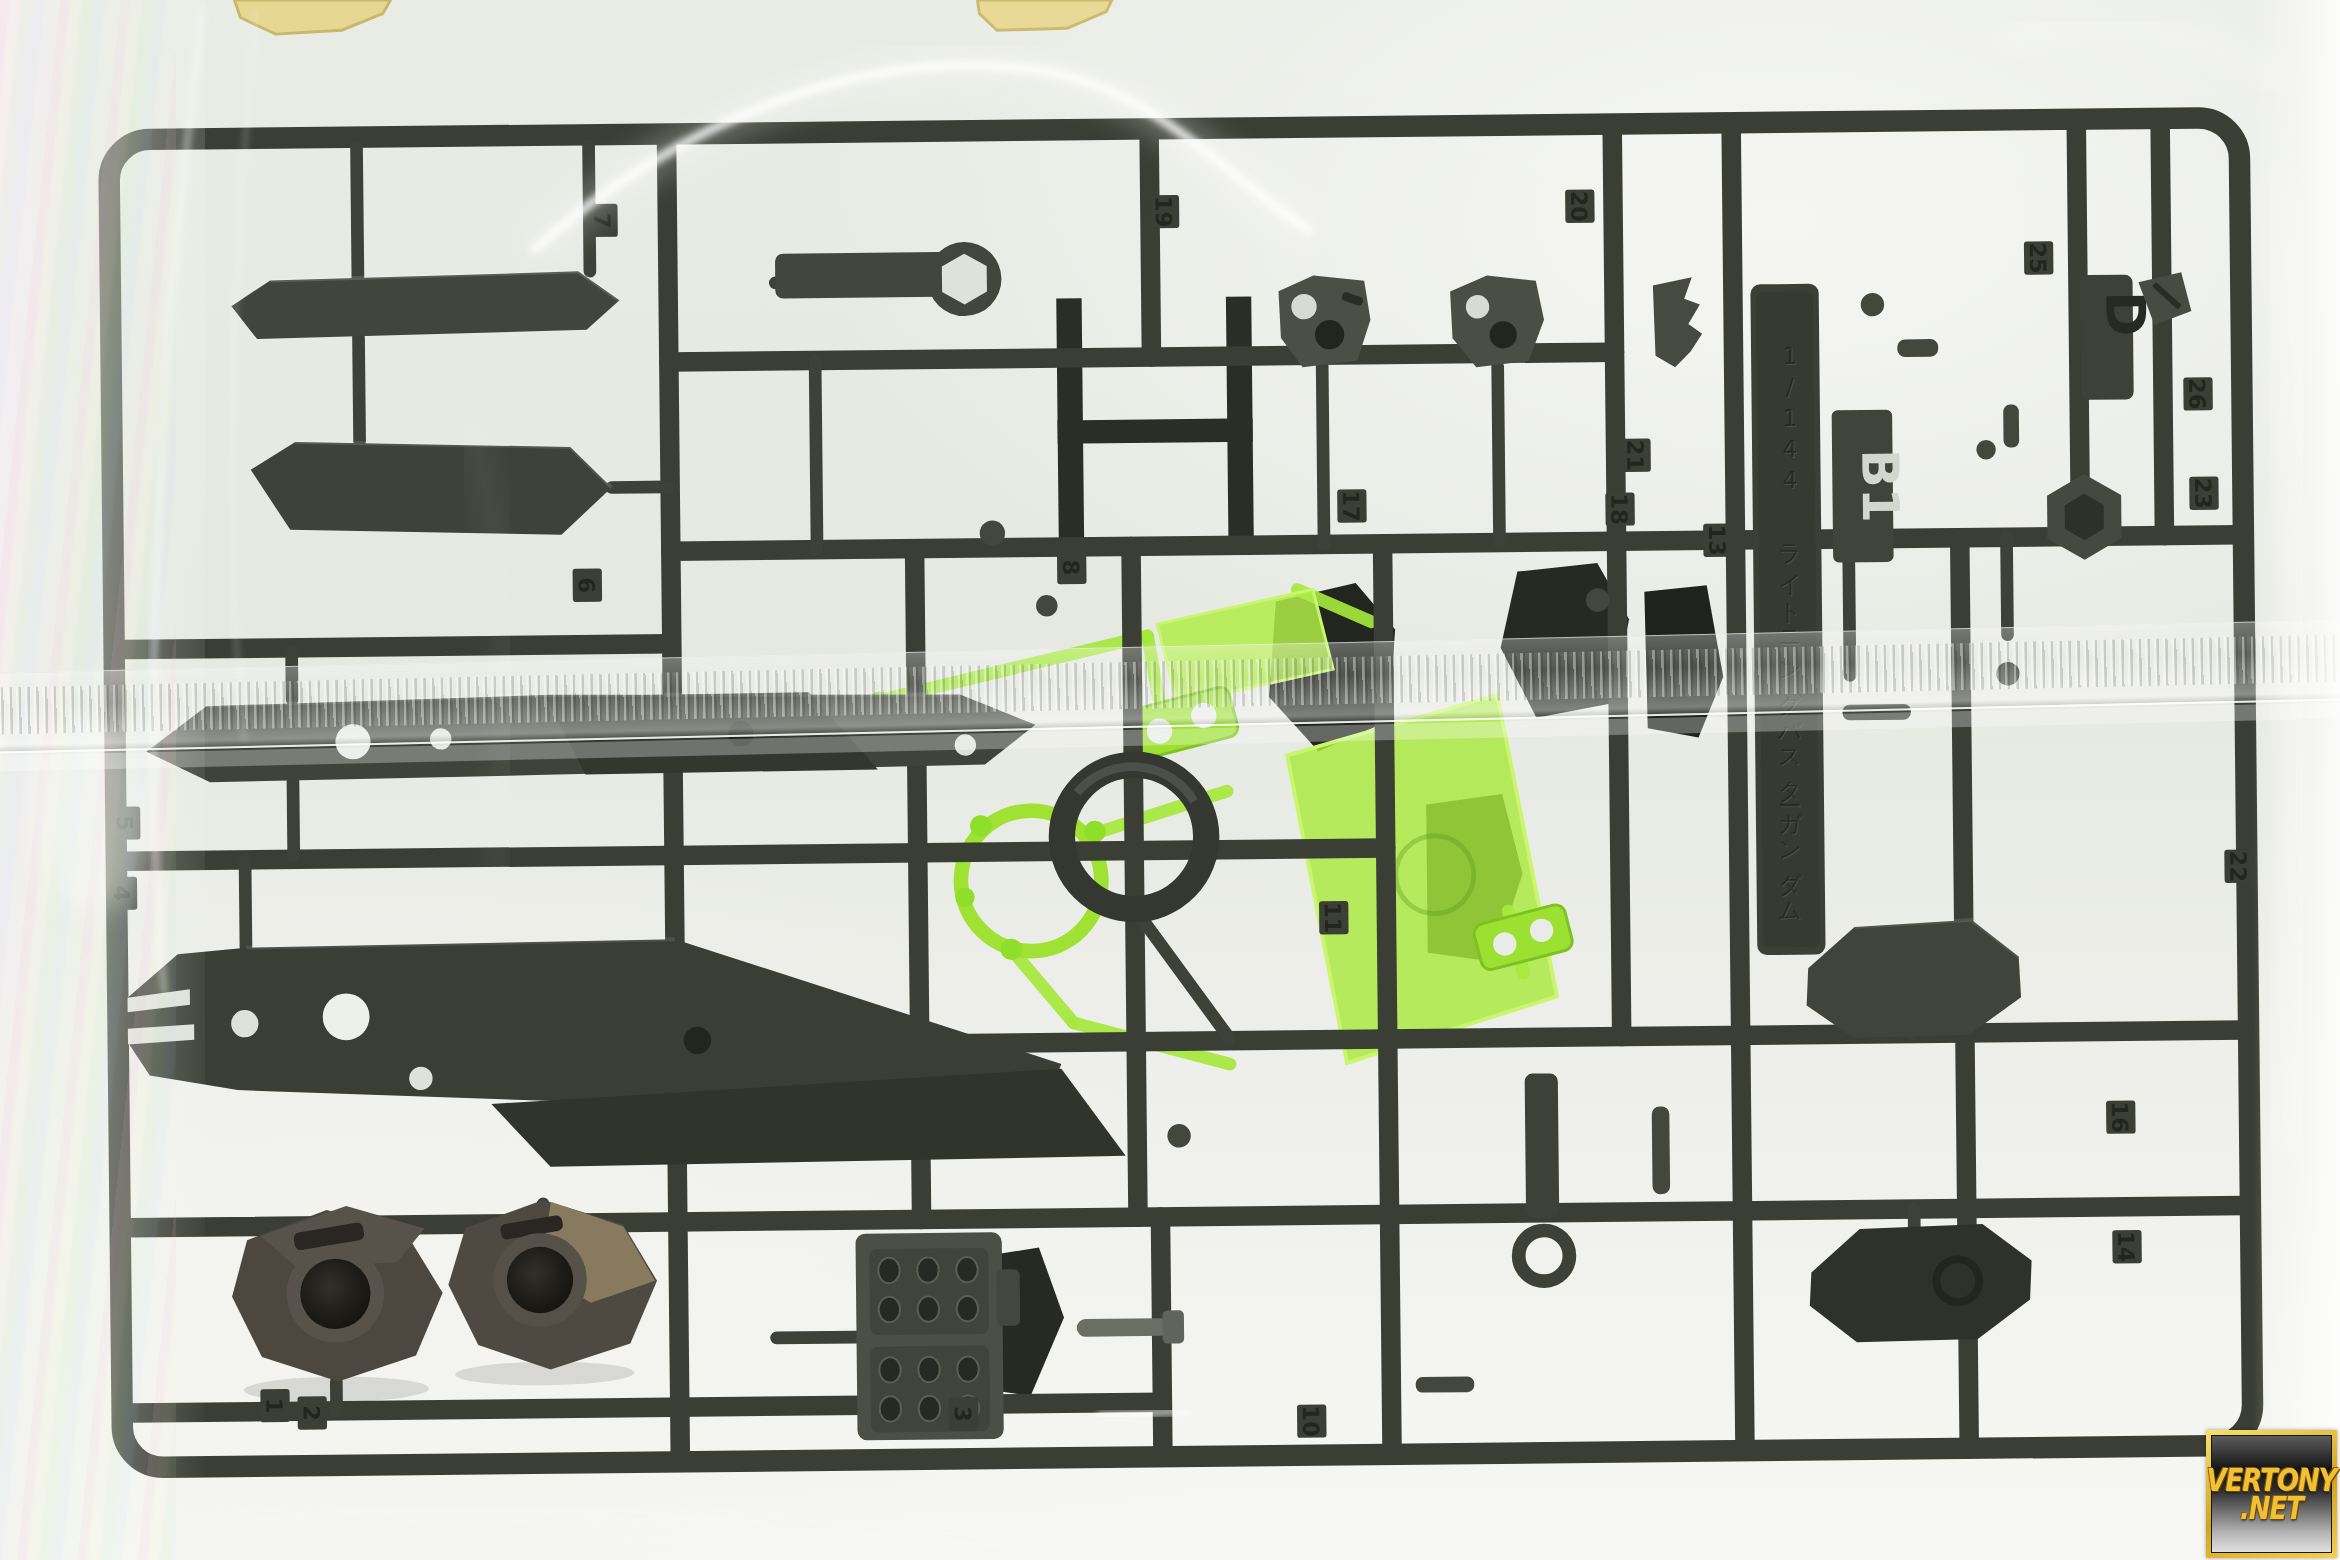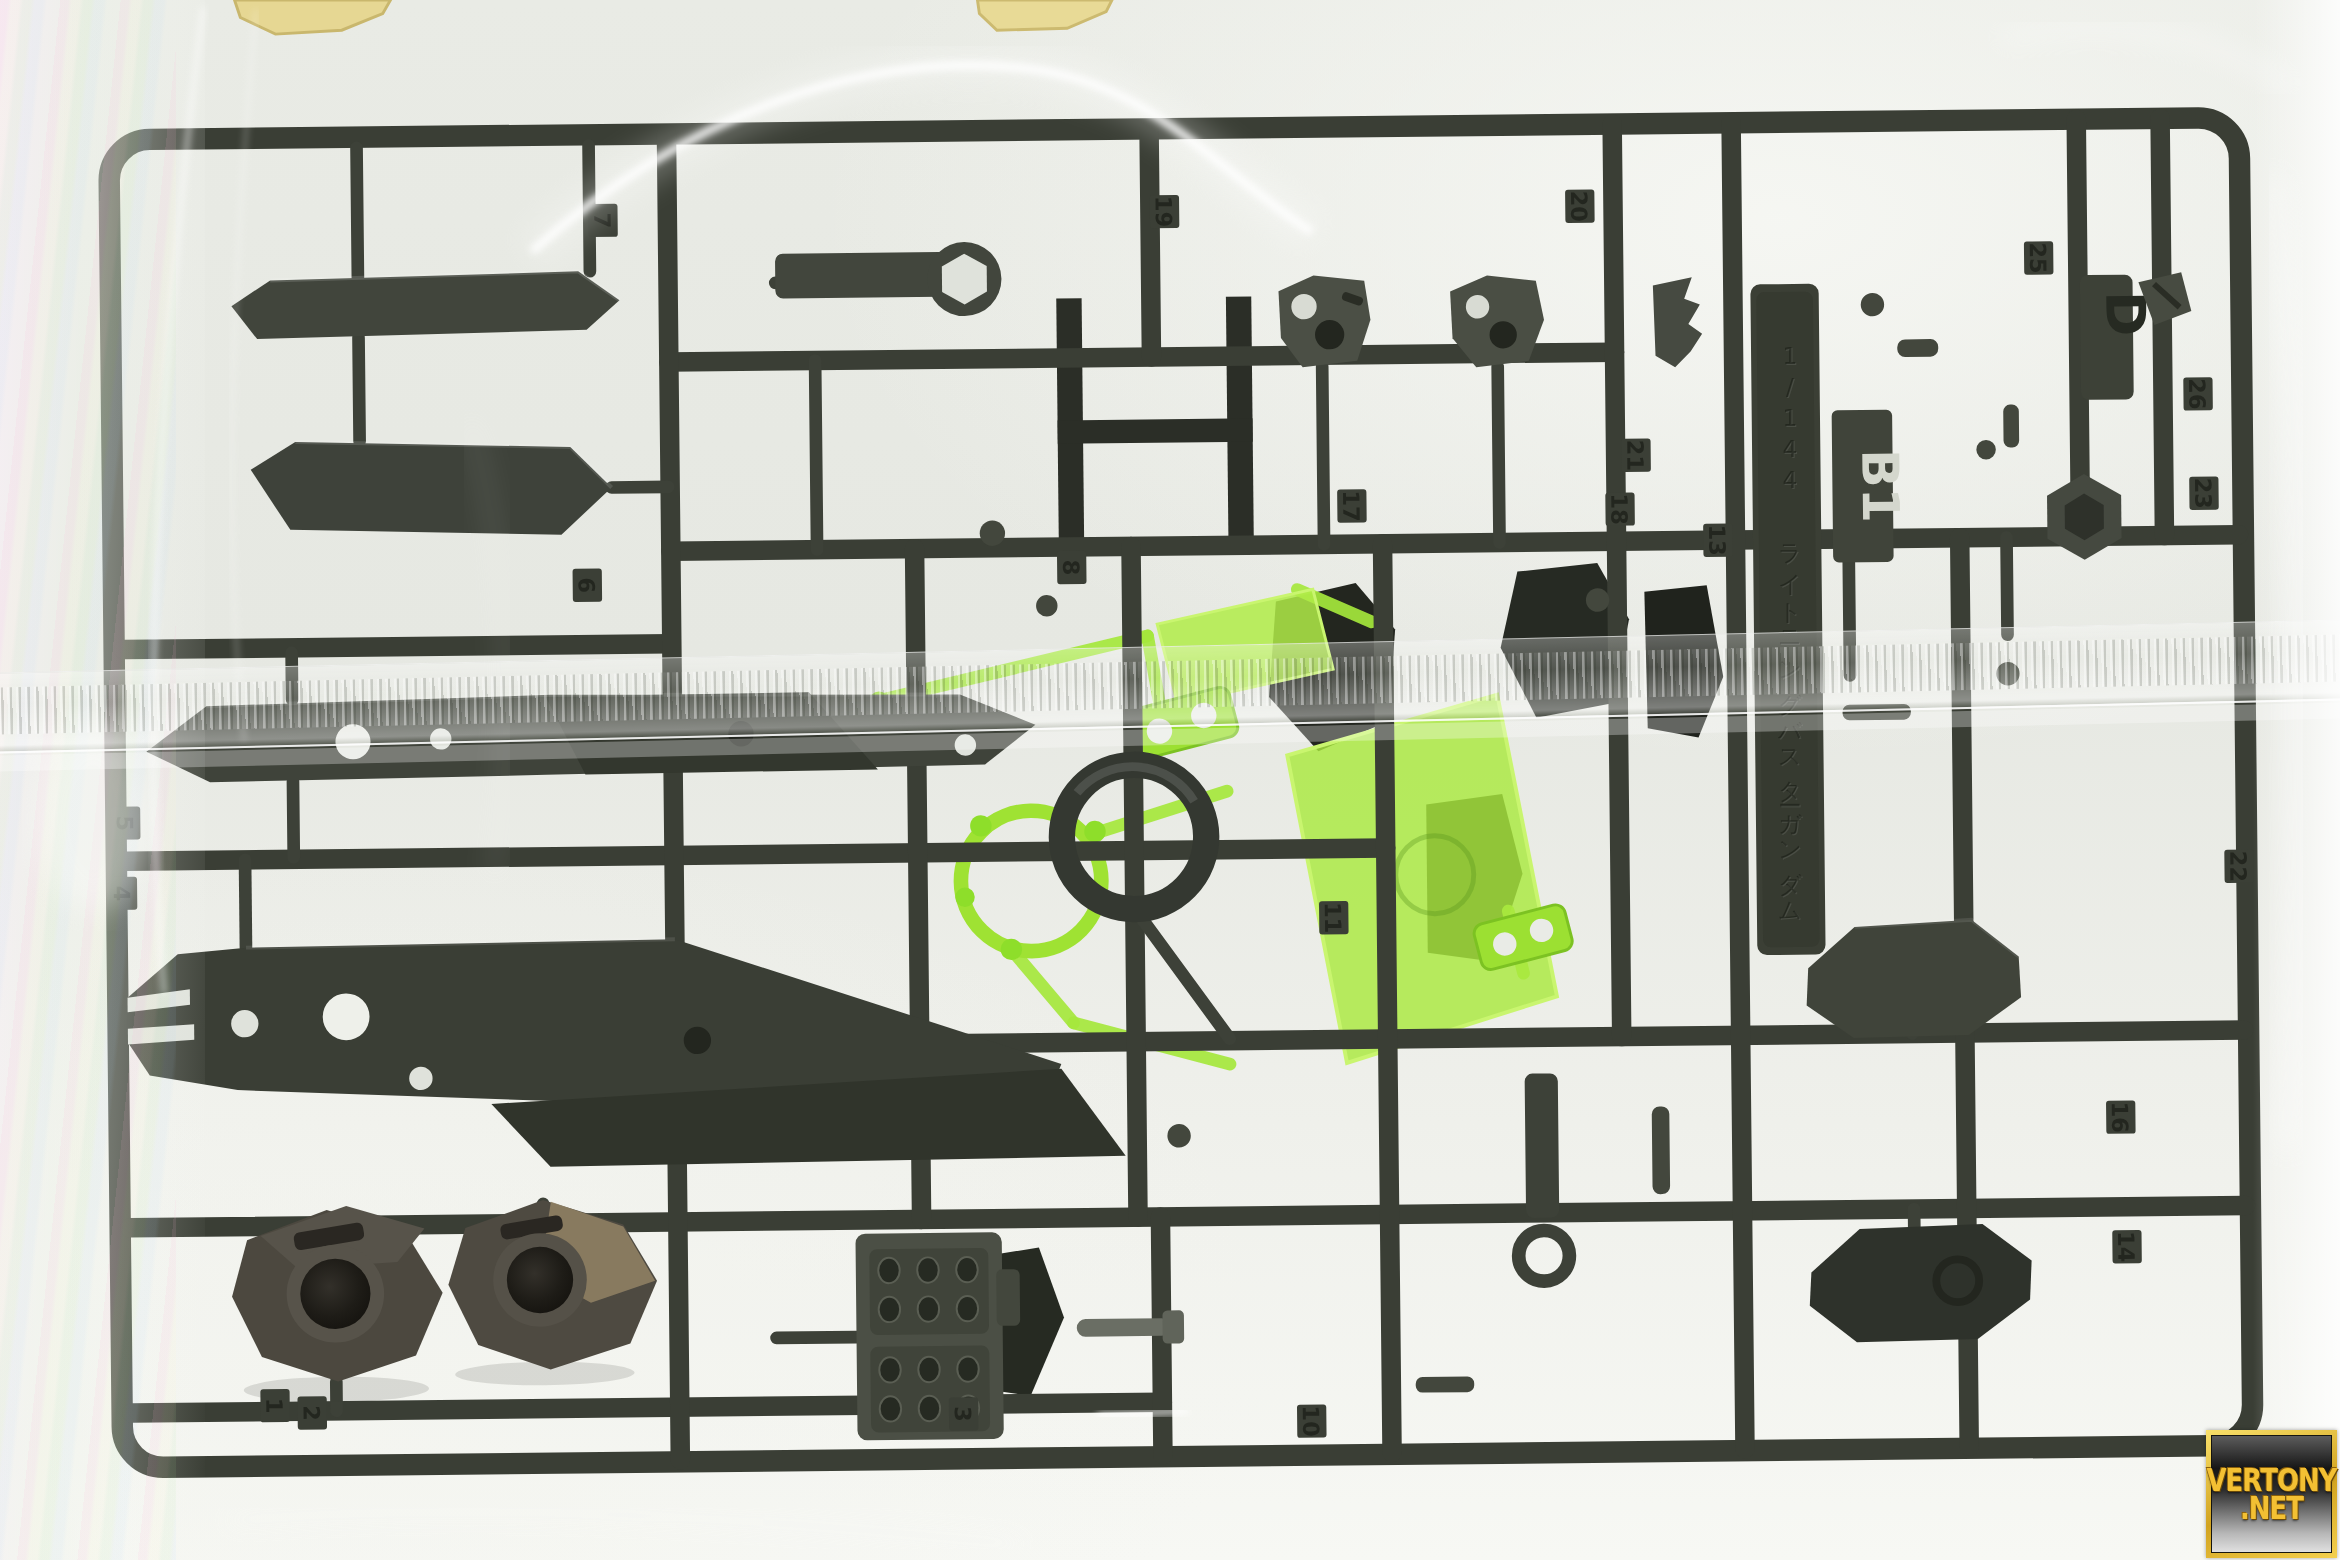--- a/index.html
+++ b/index.html
@@ -62,21 +62,21 @@
     position:absolute; right:0; top:0; width:88px; height:1560px;
     background:linear-gradient(270deg, rgba(255,255,255,.85) 0%, rgba(255,255,255,.35) 55%, rgba(255,255,255,0) 100%);
   }
 
   .watermark {
     position:absolute; left:2206px; top:1430px; width:131px; height:128px;
     box-sizing:border-box; padding:4.9px;
     background:linear-gradient(160deg,#f9e06a 0%, #d2a31f 55%, #f4d04e 100%);
     box-shadow:0 0 3.9px rgba(0,0,0,.35);
   }
-  .wm-mid { width:100%; height:100%; box-sizing:border-box; padding:1px; background:#15150f; }
+  .wm-mid { width:100%; height:100%; box-sizing:border-box; padding:1px; background:#15150f;font-style:italic; }
   .wm-inner {
     width:100%; height:100%; display:flex; flex-direction:column;
     align-items:center; justify-content:center; gap:2px;
     background:linear-gradient(180deg,#5c5c5c 0%, #161616 28%, #2b2b2b 46%, #b7b7b7 84%, #e0e0e0 100%);
   }
   .wm-inner span {
     font-weight:800; font-size:26px; line-height:26px; letter-spacing:-1px;
     color:#f3c033; transform:scaleY(1.22);
     text-shadow:1px 1px 0 #6b4a08, -1px -1px 0 #8a5f0a, 0 2px 2px rgba(0,0,0,.5);
     white-space:nowrap;

